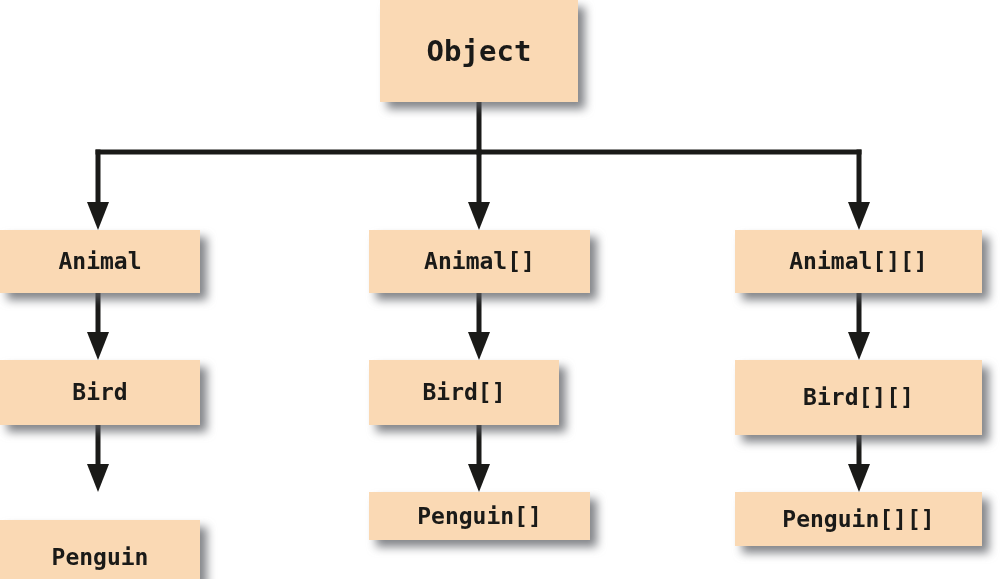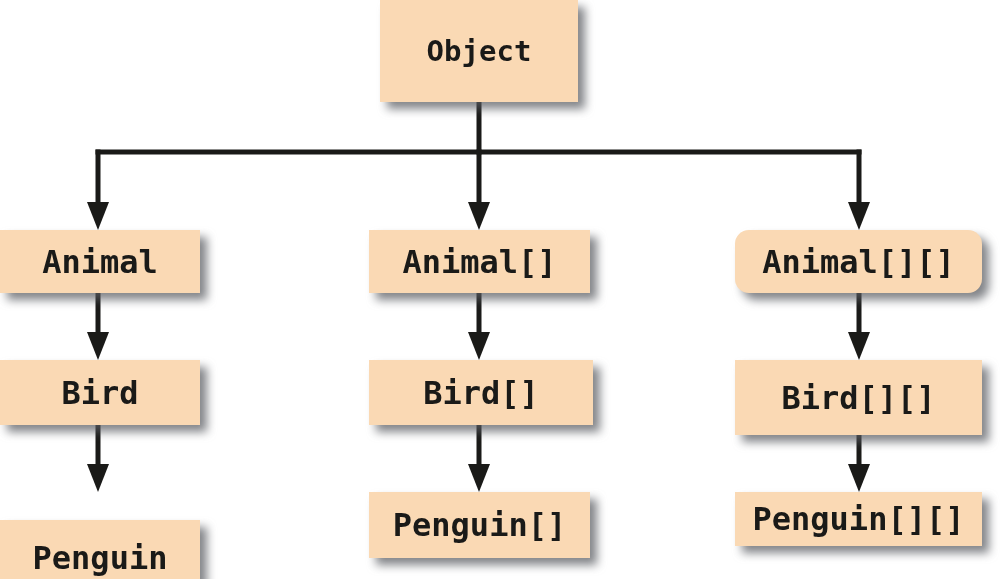--- a/index.html
+++ b/index.html
@@ -39,21 +39,21 @@
   .node-label {
     font-family: "DejaVu Sans Mono", monospace;
     font-weight: bold;
     color: #1a1a18;
     letter-spacing: 0px;
     white-space: pre;
     line-height: 1;
     user-select: none;
   }
   .node.root .node-label { font-size: 29px; }
-  .node.lvl .node-label  { font-size: 32px; }
+  .node.lvl .node-label  { font-size: 23px; }
 </style>
 </head>
 <body>
 
 <div id="canvas">
 
   <svg id="edges" viewBox="0 0 1000 579" width="1000" height="579" aria-hidden="true">
     <g id="edge-group" fill="#1a1a18" stroke="none">
         <rect x="476.5" y="102" width="5" height="52.5"></rect>
         <rect x="95.5" y="149.5" width="766" height="5"></rect>
@@ -88,27 +88,27 @@
       </div>
       <div class="node lvl" style="left: 0px; top: 360px; width: 200px; height: 65px; text-align: center;">
         <span class="node-label">Bird</span>
       </div>
       <div class="node lvl" style="left: 0px; top: 520px; width: 200px; height: 75px;">
         <span class="node-label">Penguin</span>
       </div>
       <div class="node lvl" style="left: 369px; top: 230px; width: 221px; height: 63px; text-align: right;">
         <span class="node-label">Animal[]</span>
       </div>
-      <div class="node lvl" style="left: 369px; top: 360px; width: 224px; height: 65px; justify-content: center;">
+      <div class="node lvl" style="left: 369px; top: 360px; width: 190px; height: 65px; justify-content: center;">
         <span class="node-label">Bird[]</span>
       </div>
-      <div class="node lvl" style="left: 369px; top: 492px; width: 221px; height: 66px;">
+      <div class="node lvl" style="left: 369px; top: 492px; width: 221px; height: 48px;">
         <span class="node-label">Penguin[]</span>
       </div>
-      <div class="node lvl" style="left: 735px; top: 230px; width: 247px; height: 63px; border-radius: 14px;">
+      <div class="node lvl" style="left: 735px; top: 230px; width: 247px; height: 63px;">
         <span class="node-label">Animal[][]</span>
       </div>
       <div class="node lvl" style="left: 735px; top: 360px; width: 247px; height: 75px;">
         <span class="node-label">Bird[][]</span>
       </div>
       <div class="node lvl" style="left: 735px; top: 492px; width: 247px; height: 54px;">
         <span class="node-label">Penguin[][]</span>
       </div>
     </div>
 

